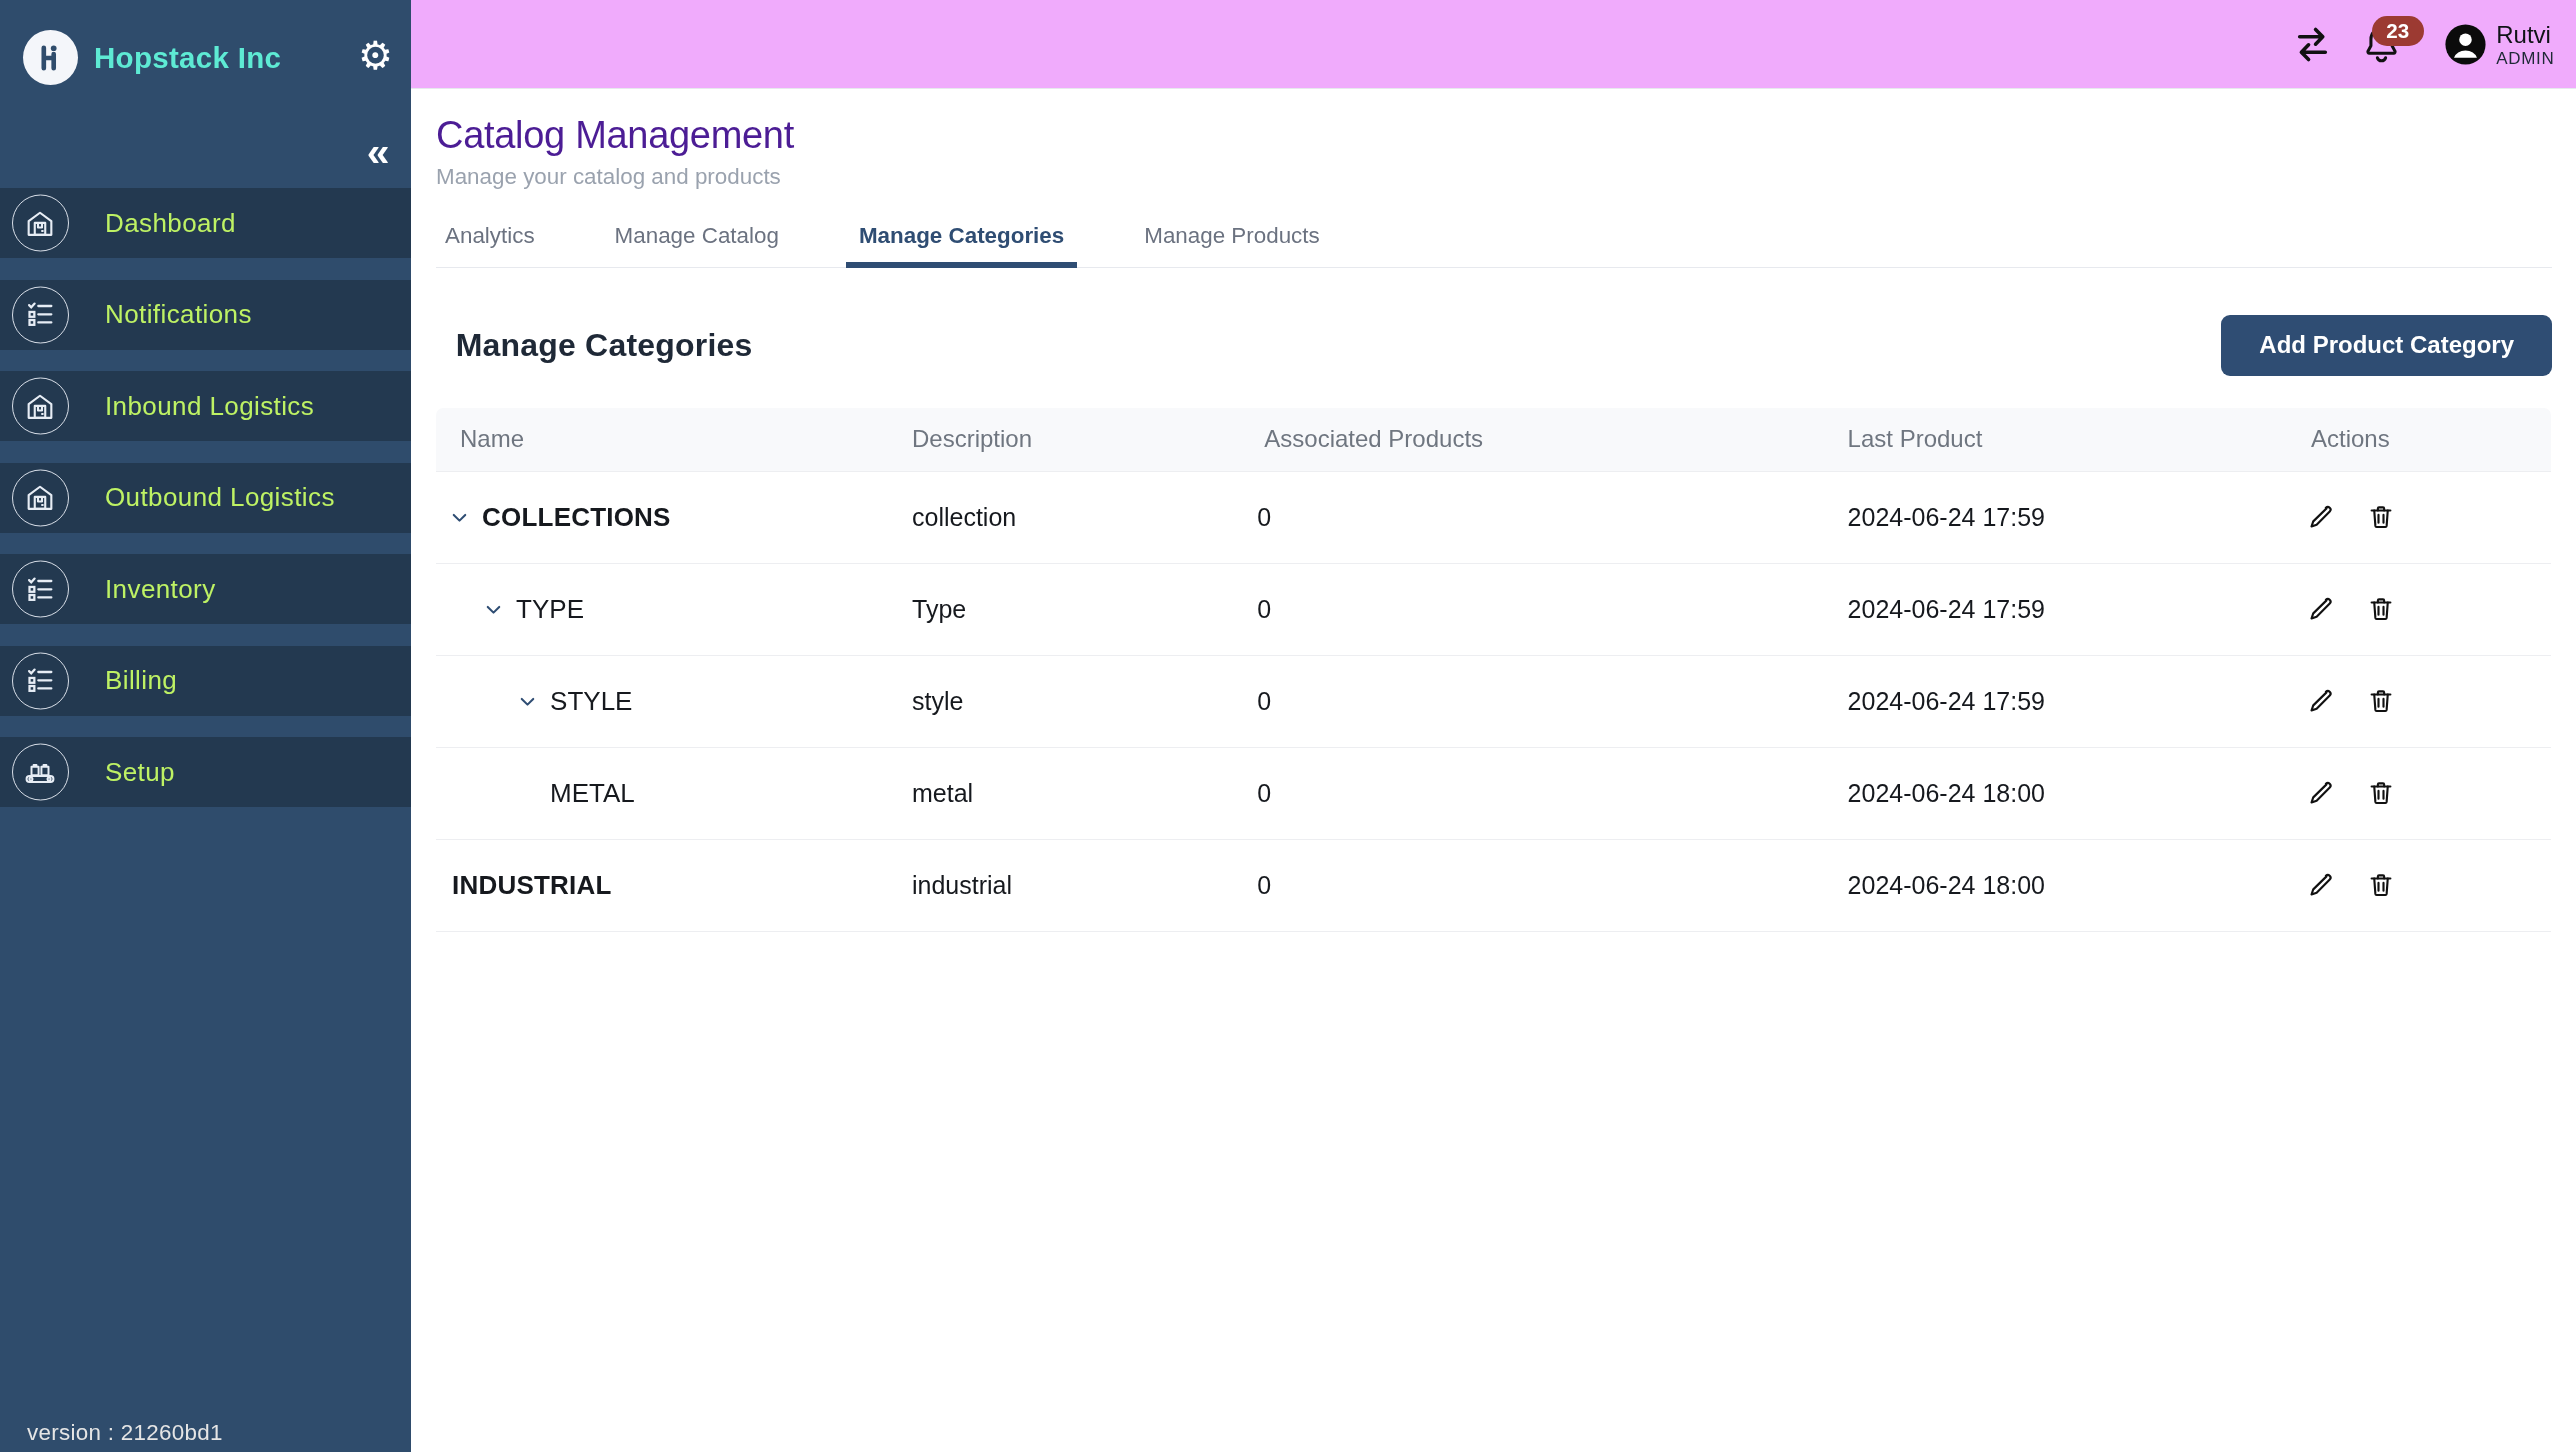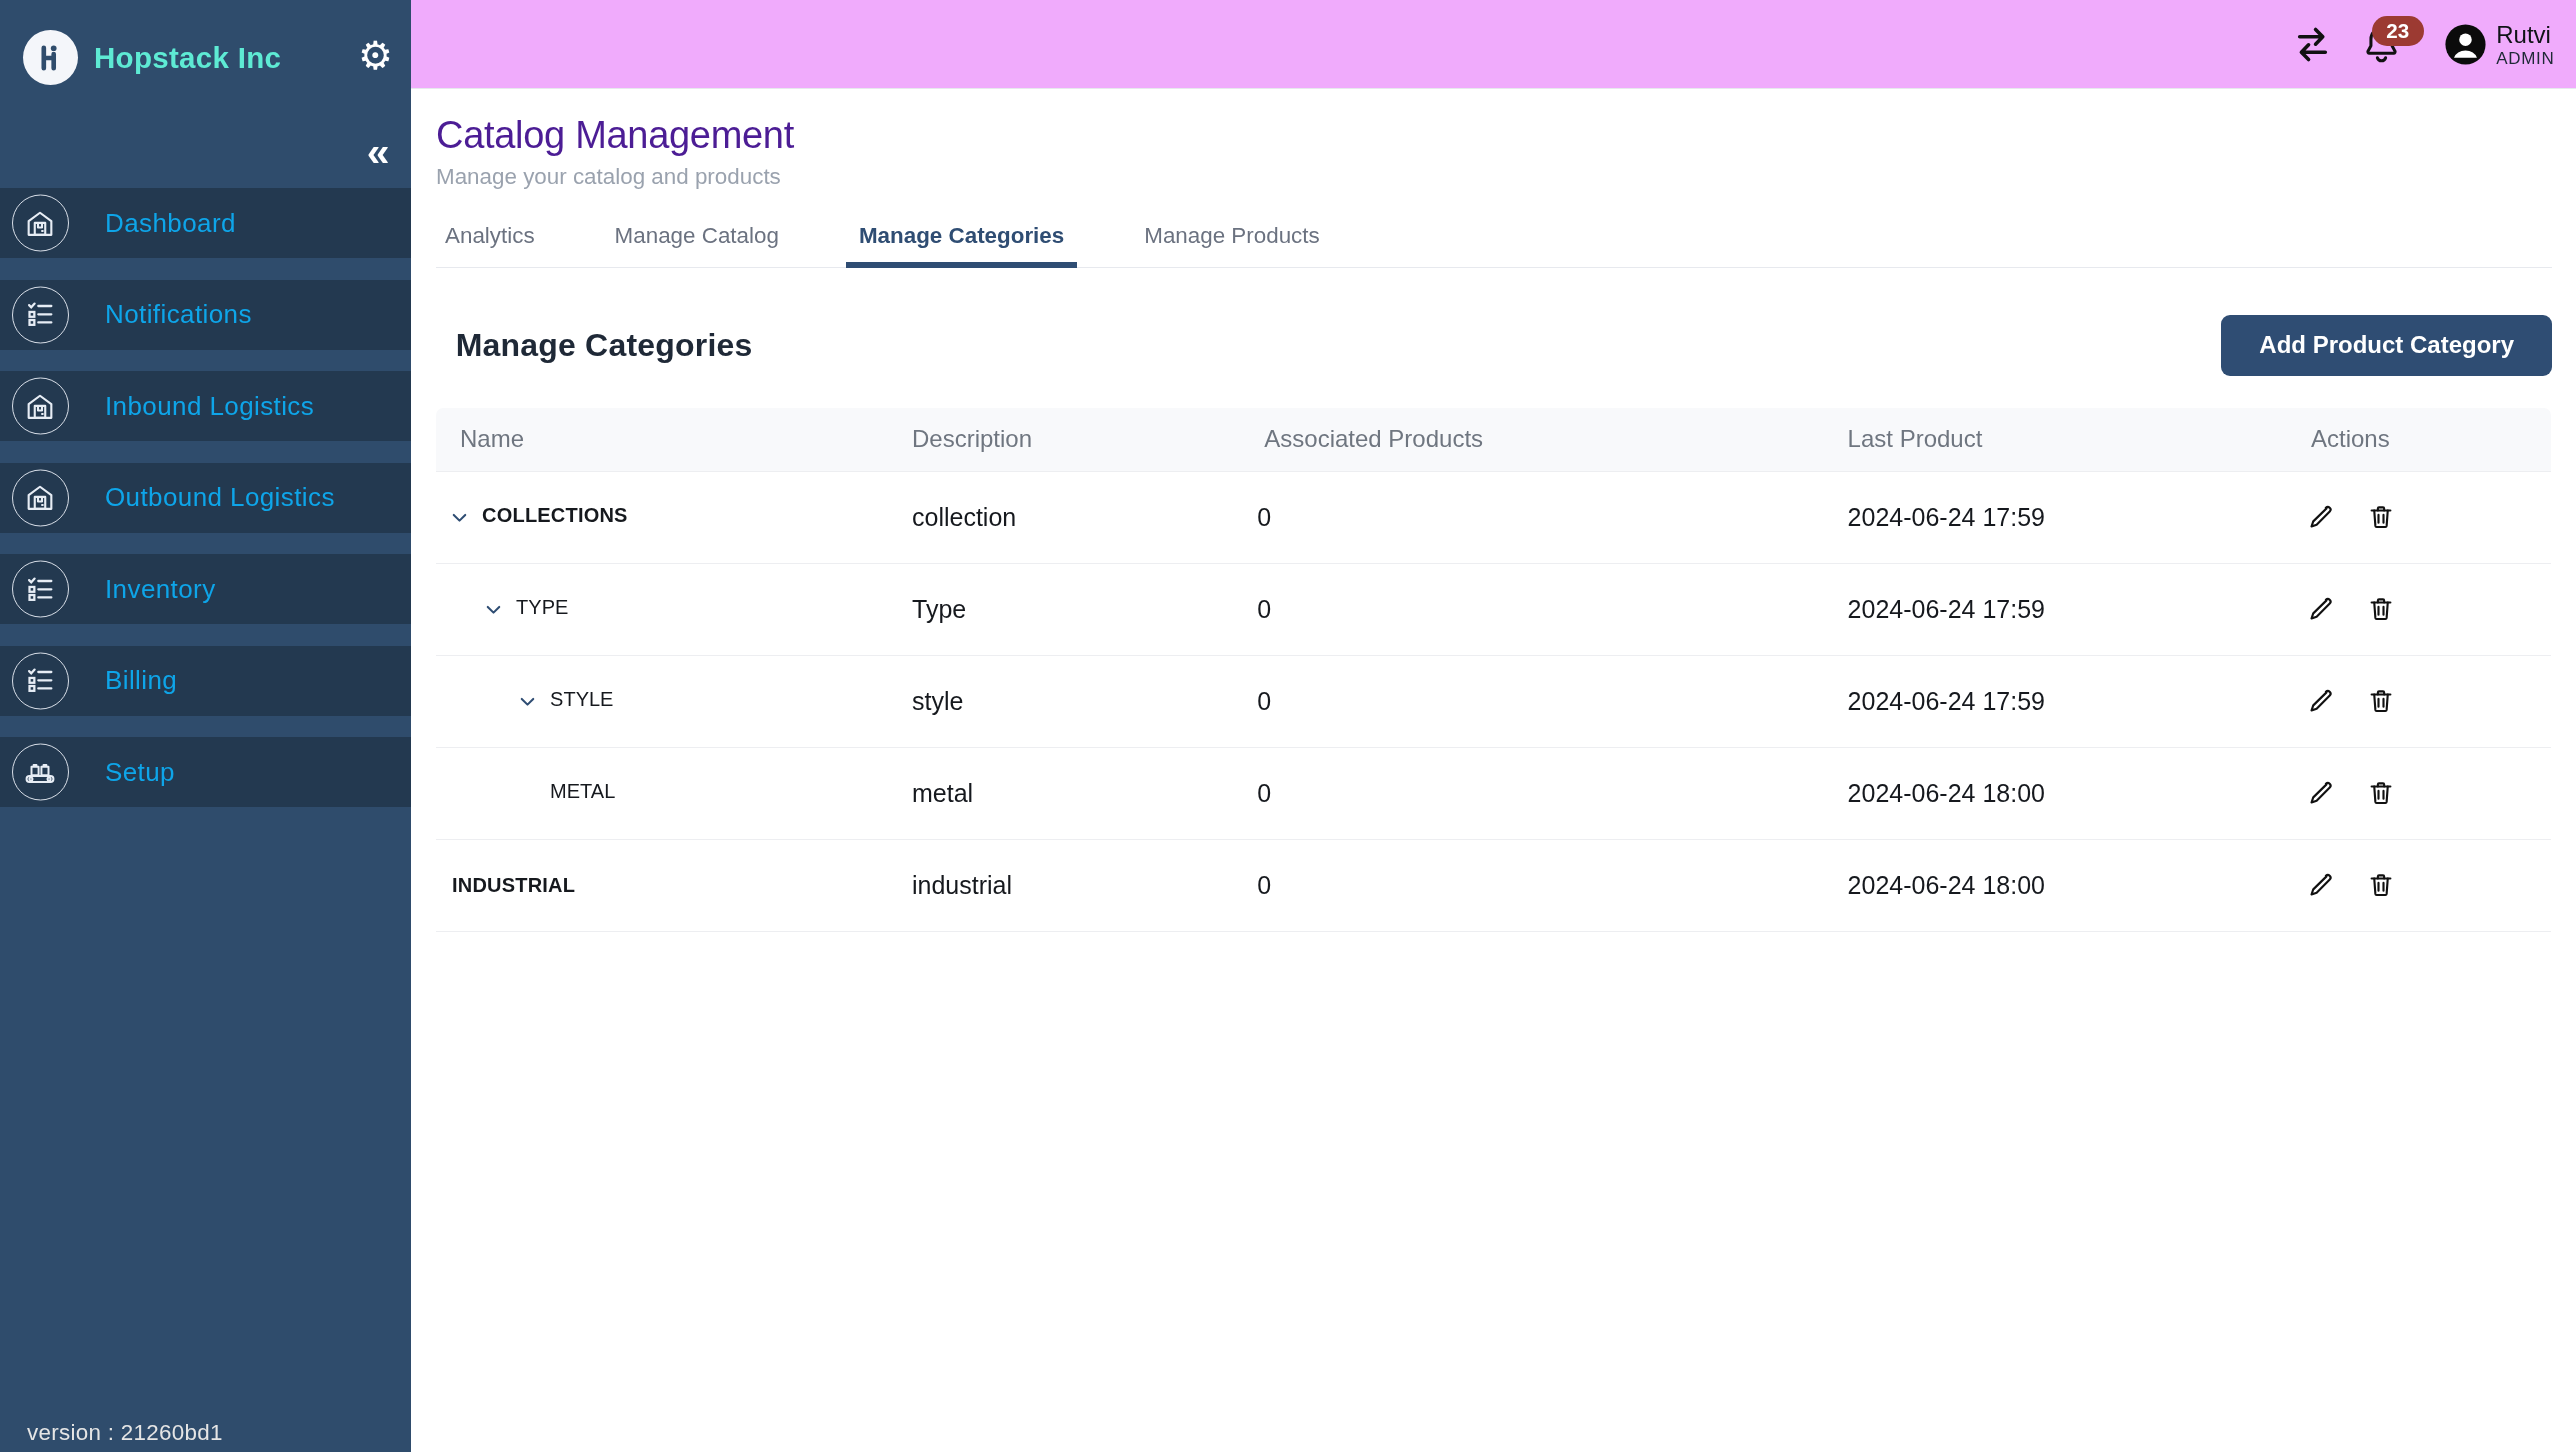--- a/index.html
+++ b/index.html
@@ -23,21 +23,21 @@
     font-family:"DejaVu Sans",sans-serif;cursor:pointer;}
   .collapse{position:absolute;top:132px;right:21.5px;font-size:41px;line-height:1;color:#ffffff;
     font-weight:700;cursor:pointer;}
   .nav{position:absolute;top:188px;left:0;right:0;}
   .nav-item{position:relative;height:70px;margin-bottom:21.5px;background:var(--sidebar-item-bg);
     display:flex;align-items:center;cursor:pointer;}
   .nav-circle{position:absolute;left:11.6px;top:50%;transform:translateY(-50%);
     width:57px;height:57px;border:1.8px solid rgba(236,241,248,.9);border-radius:50%;
     display:flex;align-items:center;justify-content:center;color:#e7edf5;}
   .nav-circle svg{width:34px;height:34px;}
-  .nav-label{padding-left:105px;font-size:26px;color:#0ea5e9;letter-spacing:0.4px;}
+  .nav-label{padding-left:105px;font-size:26px;color:#bef264;letter-spacing:0.4px;}
   .version{position:absolute;left:27px;bottom:7.2px;font-size:22.4px;color:#e5e5e5;letter-spacing:0.3px;}
 
   
   .topbar{position:absolute;left:411px;top:0;right:0;height:89px;background:#f0abfc;
     border-bottom:1.8px solid var(--border);}
   .topbar-right{position:absolute;right:21.5px;top:0;height:89px;display:flex;align-items:center;}
   .icon-btn{display:flex;align-items:center;justify-content:center;cursor:pointer;color:#111;}
   .transfer{width:41px;height:41px;margin-right:27px;}
   .bell-wrap{position:relative;width:43px;height:43px;margin-right:41px;}
   .bell-wrap svg{width:43px;height:43px;}
@@ -65,21 +65,21 @@
   .add-btn{height:61px;padding:0 38px;border:none;border-radius:9px;background:var(--accent);
     color:#fff;font-size:24px;font-weight:700;font-family:"Liberation Sans",sans-serif;cursor:pointer;}
 
   .table{margin-top:32px;width:2115px;}
   .thead,.trow{display:grid;grid-template-columns:452px 362px 577px 461px 264px;align-items:center;}
   .thead{height:64px;background:#f8f9fb;border-radius:7.2px 7.2px 0 0;border-bottom:1.8px solid #edeef1;
     color:#6f7680;font-size:24px;}
   .trow{height:92px;border-bottom:1.8px solid #edeef1;font-size:25px;color:#16191e;background:#fff;}
   .th-0{padding-left:24px;} .th-1{padding-left:24px;} .th-2{padding-left:14.3px;}
   .th-3{padding-left:20.6px;} .th-4{padding-left:23px;}
-  .name-cell{display:flex;align-items:flex-start;padding-left:10.7px;font-size:20px;}
+  .name-cell{display:flex;align-items:center;padding-left:10.7px;font-size:26px;}
   .name-cell .indent{display:inline-block;height:0.9px;}
   .row-chevron{display:inline-flex;width:30px;height:27px;align-items:center;color:var(--accent);cursor:pointer;flex:0 0 auto;}
   .row-chevron svg{width:25px;height:25px;}
   .row-chevron.hidden-ph{visibility:hidden;}
   .row-name{margin-left:5.4px;}
   .trow.bold .row-name{font-weight:700;letter-spacing:0.2px;}
   .desc-cell{padding-left:24px;}
   .assoc-cell{padding-left:7.2px;}
   .updated-cell{padding-left:20.6px;}
   .actions-cell{display:flex;align-items:center;gap:30px;padding-left:18px;}

